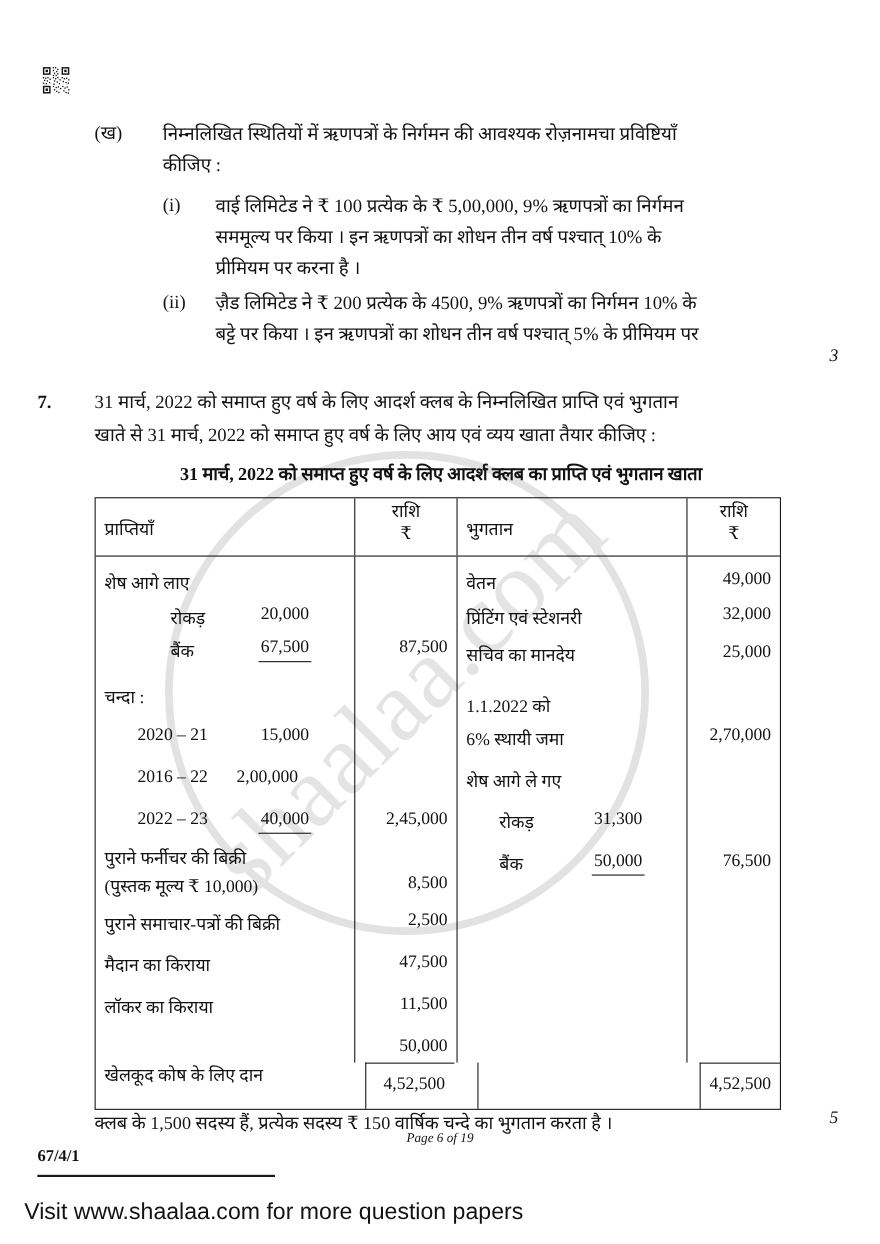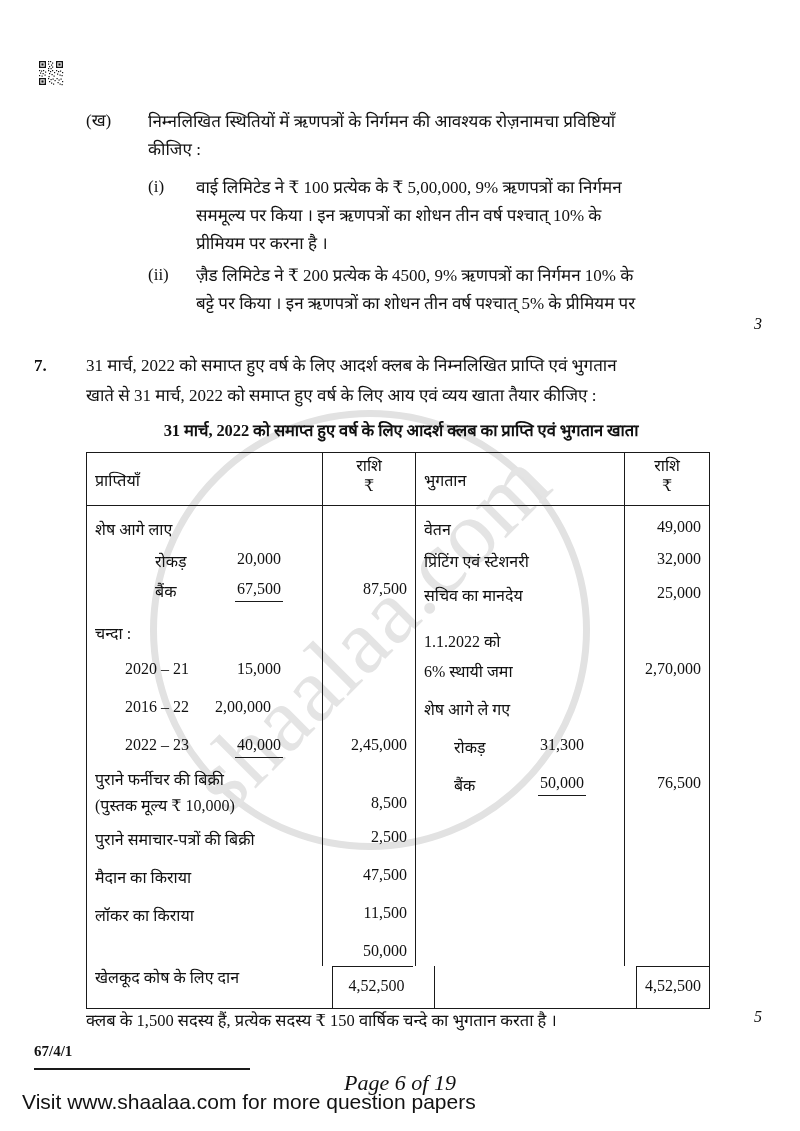--- a/index.html
+++ b/index.html
@@ -205,24 +205,24 @@
     position: absolute;
     left: 34px;
     top: 1068px;
     width: 216px;
     border-bottom: 2.2px solid #1a1a1a;
   }
   .page-of {
     position: absolute;
     left: 0;
     right: 0;
-    top: 1070px;
+    top: 1027px;
     text-align: center;
     font-style: italic;
-    font-size: 22px;
+    font-size: 12px;
   }
   .visit-bar {
     position: absolute;
     left: 22px;
     top: 1090px;
     font-family: "Liberation Sans", sans-serif;
     font-size: 21px;
     color: #121212;
   }
 </style>

